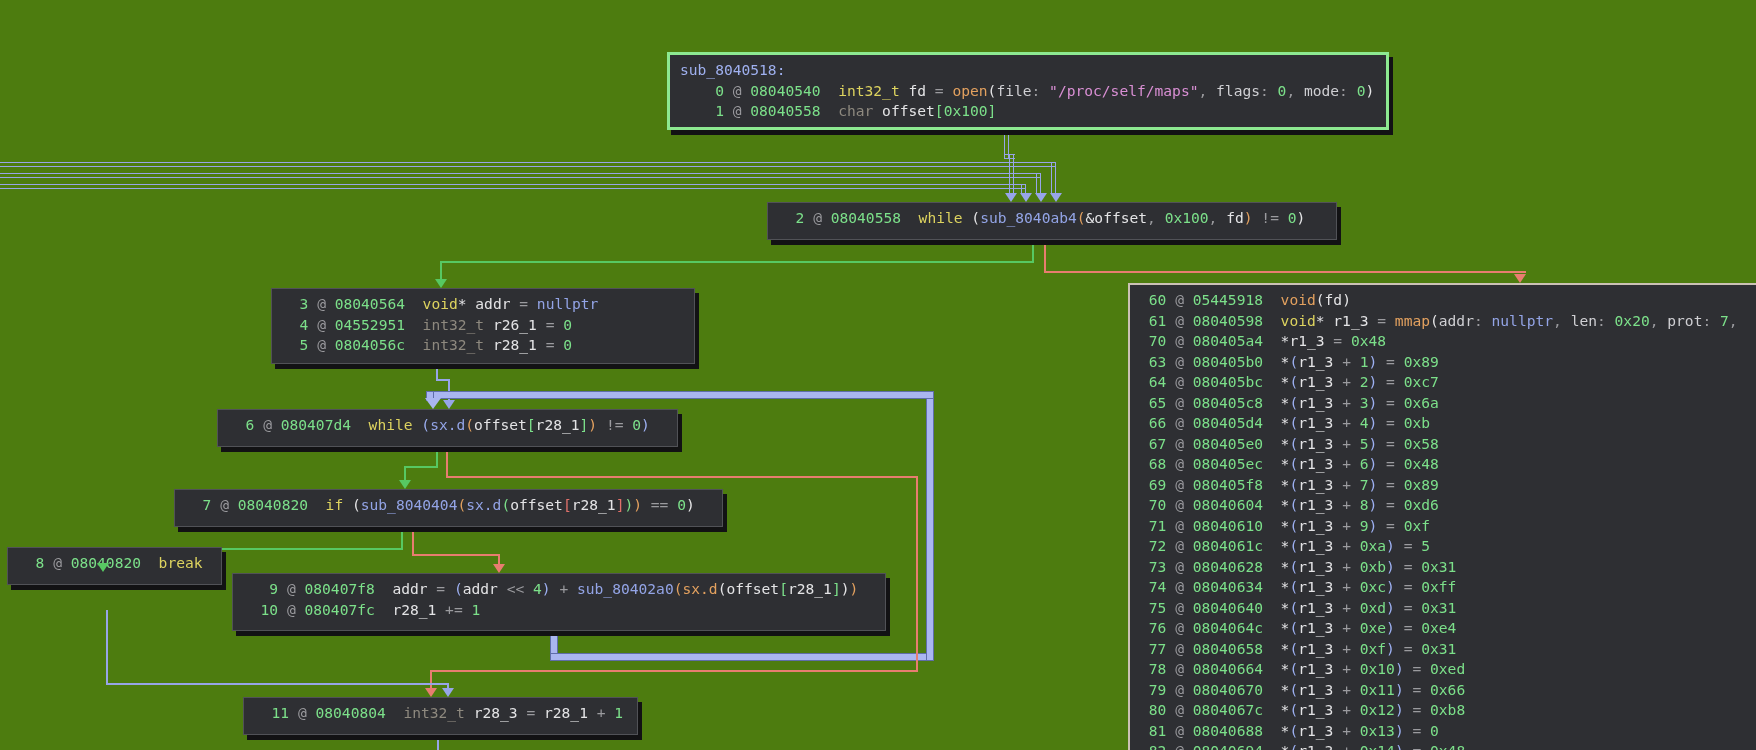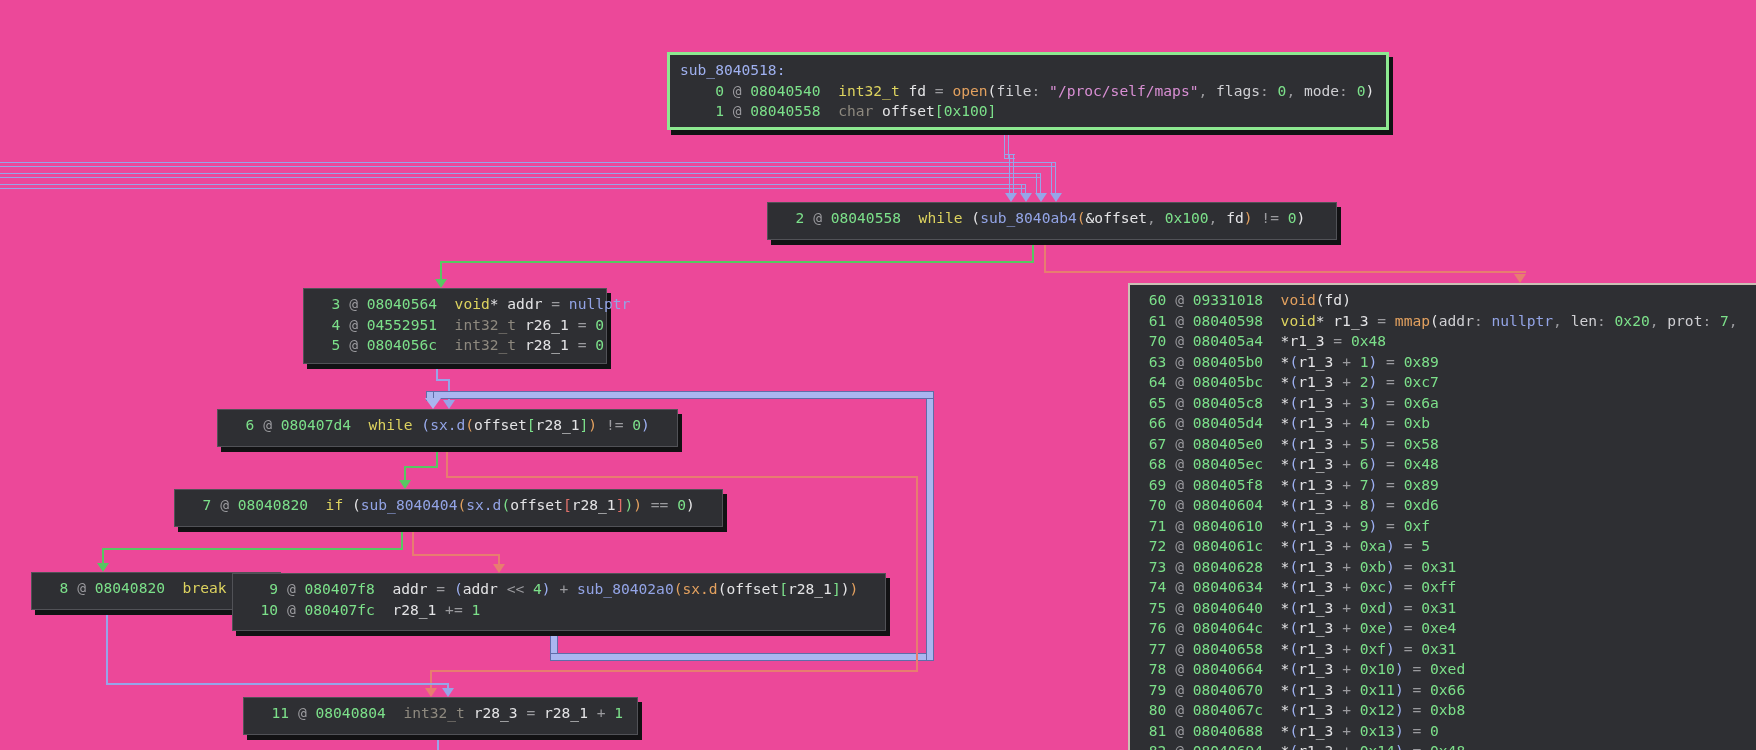--- a/index.html
+++ b/index.html
@@ -1,18 +1,18 @@
 <!DOCTYPE html>
 <html><head>
 <meta charset="utf-8">
 <style>
   html,body{margin:0;padding:0;background:#111;}
   #canvas{
     position:relative; width:1756px; height:750px; overflow:hidden;
-    background:#ec4899;
+    background:#4d7c0f;
     font-family:"DejaVu Sans Mono", monospace;
     font-size:14.6px; line-height:20.5px;
   }
   .block{
     position:absolute; box-sizing:border-box;
     background:#2e2f33; border:1px solid #515257;
     box-shadow:4px 5px 0 #121214;
     padding:5px 12px 5px 10px; z-index:2;
   }
   .block.entry{ border:3px solid #8de991; }
@@ -41,43 +41,43 @@
 
 <div id="canvas">
     <div class="block entry" style="left: 667px; top: 52px; width: 722px; height: 78px;">
       <div class="cl"><span class="tok-lb">sub_8040518:</span></div>
       <div class="cl"><span class="tok-ln">    0</span><span class="tok-op"> @ </span><span class="tok-ad">08040540</span><span class="tok-id">  </span><span class="tok-kw">int32_t</span><span class="tok-id"> fd </span><span class="tok-op">= </span><span class="tok-ca">open</span><span class="tok-id">(</span><span class="tok-ar">file</span><span class="tok-op">: </span><span class="tok-st">"/proc/self/maps"</span><span class="tok-op">, </span><span class="tok-ar">flags</span><span class="tok-op">: </span><span class="tok-nu">0</span><span class="tok-op">, </span><span class="tok-ar">mode</span><span class="tok-op">: </span><span class="tok-nu">0</span><span class="tok-id">)</span></div>
       <div class="cl"><span class="tok-ln">    1</span><span class="tok-op"> @ </span><span class="tok-ad">08040558</span><span class="tok-id">  </span><span class="tok-ty">char</span><span class="tok-id"> offset</span><span class="tok-pg">[</span><span class="tok-nu">0x100</span><span class="tok-pg">]</span></div>
     </div>
     <div class="block" style="left: 767px; top: 202px; width: 570px; height: 38px;">
       <div class="cl"><span class="tok-ln">  2</span><span class="tok-op"> @ </span><span class="tok-ad">08040558</span><span class="tok-id">  </span><span class="tok-kw">while</span><span class="tok-id"> </span><span class="tok-id">(</span><span class="tok-fn">sub_8040ab4</span><span class="tok-po">(</span><span class="tok-id">&amp;offset</span><span class="tok-op">, </span><span class="tok-nu">0x100</span><span class="tok-op">, </span><span class="tok-id">fd</span><span class="tok-po">)</span><span class="tok-id"> </span><span class="tok-op">!=</span><span class="tok-id"> </span><span class="tok-nu">0</span><span class="tok-id">)</span></div>
     </div>
-    <div class="block" style="left: 271px; top: 288px; width: 304px; height: 76px; margin-left: 32px;">
+    <div class="block" style="left: 271px; top: 288px; width: 424px; height: 76px;">
       <div class="cl"><span class="tok-ln">  3</span><span class="tok-op"> @ </span><span class="tok-ad">08040564</span><span class="tok-id">  </span><span class="tok-kw">void</span><span class="tok-id">* </span><span class="tok-id">addr </span><span class="tok-op">= </span><span class="tok-fn">nullptr</span></div>
       <div class="cl"><span class="tok-ln">  4</span><span class="tok-op"> @ </span><span class="tok-ad">04552951</span><span class="tok-id">  </span><span class="tok-ty">int32_t</span><span class="tok-id"> r26_1 </span><span class="tok-op">= </span><span class="tok-nu">0</span></div>
       <div class="cl"><span class="tok-ln">  5</span><span class="tok-op"> @ </span><span class="tok-ad">0804056c</span><span class="tok-id">  </span><span class="tok-ty">int32_t</span><span class="tok-id"> r28_1 </span><span class="tok-op">= </span><span class="tok-nu">0</span></div>
     </div>
     <div class="block" style="left: 217px; top: 409px; width: 461px; height: 38px;">
       <div class="cl"><span class="tok-ln">  6</span><span class="tok-op"> @ </span><span class="tok-ad">080407d4</span><span class="tok-id">  </span><span class="tok-kw">while</span><span class="tok-id"> </span><span class="tok-pb">(</span><span class="tok-fn">sx.d</span><span class="tok-po">(</span><span class="tok-id">offset</span><span class="tok-pg">[</span><span class="tok-id">r28_1</span><span class="tok-pg">]</span><span class="tok-po">)</span><span class="tok-id"> </span><span class="tok-op">!=</span><span class="tok-id"> </span><span class="tok-nu">0</span><span class="tok-pb">)</span></div>
     </div>
     <div class="block" style="left: 174px; top: 489px; width: 549px; height: 38px;">
       <div class="cl"><span class="tok-ln">  7</span><span class="tok-op"> @ </span><span class="tok-ad">08040820</span><span class="tok-id">  </span><span class="tok-kw">if</span><span class="tok-id"> </span><span class="tok-id">(</span><span class="tok-fn">sub_8040404</span><span class="tok-po">(</span><span class="tok-fn">sx.d</span><span class="tok-pg">(</span><span class="tok-id">offset</span><span class="tok-pr">[</span><span class="tok-id">r28_1</span><span class="tok-pr">]</span><span class="tok-pg">)</span><span class="tok-po">)</span><span class="tok-id"> </span><span class="tok-op">==</span><span class="tok-id"> </span><span class="tok-nu">0</span><span class="tok-id">)</span></div>
     </div>
-    <div class="block" style="left: 7px; top: 572px; width: 250px; height: 38px; margin-left: 24px;">
+    <div class="block" style="left: 7px; top: 547px; width: 215px; height: 38px;">
       <div class="cl"><span class="tok-ln">  8</span><span class="tok-op"> @ </span><span class="tok-ad">08040820</span><span class="tok-id">  </span><span class="tok-kw">break</span></div>
     </div>
     <div class="block" style="left: 232px; top: 573px; width: 654px; height: 58px;">
       <div class="cl"><span class="tok-ln">   9</span><span class="tok-op"> @ </span><span class="tok-ad">080407f8</span><span class="tok-id">  </span><span class="tok-id">addr </span><span class="tok-op">= </span><span class="tok-pb">(</span><span class="tok-id">addr</span><span class="tok-id"> </span><span class="tok-op">&lt;&lt;</span><span class="tok-id"> </span><span class="tok-nu">4</span><span class="tok-pb">)</span><span class="tok-id"> </span><span class="tok-op">+</span><span class="tok-id"> </span><span class="tok-fn">sub_80402a0</span><span class="tok-po">(</span><span class="tok-ca">sx.d</span><span class="tok-id">(</span><span class="tok-id">offset</span><span class="tok-pg">[</span><span class="tok-id">r28_1</span><span class="tok-pg">]</span><span class="tok-id">)</span><span class="tok-po">)</span></div>
       <div class="cl"><span class="tok-ln">  10</span><span class="tok-op"> @ </span><span class="tok-ad">080407fc</span><span class="tok-id">  </span><span class="tok-id">r28_1 </span><span class="tok-op">+= </span><span class="tok-nu">1</span></div>
     </div>
     <div class="block" style="left: 243px; top: 697px; width: 395px; height: 38px;">
       <div class="cl"><span class="tok-ln">  11</span><span class="tok-op"> @ </span><span class="tok-ad">08040804</span><span class="tok-id">  </span><span class="tok-ty">int32_t</span><span class="tok-id"> r28_3 </span><span class="tok-op">= </span><span class="tok-id">r28_1</span><span class="tok-id"> </span><span class="tok-op">+</span><span class="tok-id"> </span><span class="tok-nu">1</span></div>
     </div>
     <div class="block callout" style="left: 1128px; top: 283px; width: 760px; height: 500px;">
-      <div class="cl"><span class="tok-ln"> 60</span><span class="tok-op"> @ </span><span class="tok-ad">09331018</span><span class="tok-id">  </span><span class="tok-ca">void</span><span class="tok-id">(</span><span class="tok-id">fd</span><span class="tok-id">)</span></div>
+      <div class="cl"><span class="tok-ln"> 60</span><span class="tok-op"> @ </span><span class="tok-ad">05445918</span><span class="tok-id">  </span><span class="tok-ca">void</span><span class="tok-id">(</span><span class="tok-id">fd</span><span class="tok-id">)</span></div>
       <div class="cl"><span class="tok-ln"> 61</span><span class="tok-op"> @ </span><span class="tok-ad">08040598</span><span class="tok-id">  </span><span class="tok-kw">void</span><span class="tok-id">* </span><span class="tok-id">r1_3 </span><span class="tok-op">= </span><span class="tok-ca">mmap</span><span class="tok-id">(</span><span class="tok-ar">addr</span><span class="tok-op">: </span><span class="tok-fn">nullptr</span><span class="tok-op">, </span><span class="tok-ar">len</span><span class="tok-op">: </span><span class="tok-nu">0x20</span><span class="tok-op">, </span><span class="tok-ar">prot</span><span class="tok-op">: </span><span class="tok-nu">7</span><span class="tok-op">,</span></div>
       <div class="cl"><span class="tok-ln"> 70</span><span class="tok-op"> @ </span><span class="tok-ad">080405a4</span><span class="tok-id">  </span><span class="tok-id">*</span><span class="tok-id">r1_3 </span><span class="tok-op">= </span><span class="tok-nu">0x48</span></div>
       <div class="cl"><span class="tok-ln"> 63</span><span class="tok-op"> @ </span><span class="tok-ad">080405b0</span><span class="tok-id">  </span><span class="tok-id">*</span><span class="tok-pb">(</span><span class="tok-id">r1_3</span><span class="tok-id"> </span><span class="tok-op">+</span><span class="tok-id"> </span><span class="tok-nu">1</span><span class="tok-pb">)</span><span class="tok-op"> = </span><span class="tok-nu">0x89</span></div>
       <div class="cl"><span class="tok-ln"> 64</span><span class="tok-op"> @ </span><span class="tok-ad">080405bc</span><span class="tok-id">  </span><span class="tok-id">*</span><span class="tok-pb">(</span><span class="tok-id">r1_3</span><span class="tok-id"> </span><span class="tok-op">+</span><span class="tok-id"> </span><span class="tok-nu">2</span><span class="tok-pb">)</span><span class="tok-op"> = </span><span class="tok-nu">0xc7</span></div>
       <div class="cl"><span class="tok-ln"> 65</span><span class="tok-op"> @ </span><span class="tok-ad">080405c8</span><span class="tok-id">  </span><span class="tok-id">*</span><span class="tok-pb">(</span><span class="tok-id">r1_3</span><span class="tok-id"> </span><span class="tok-op">+</span><span class="tok-id"> </span><span class="tok-nu">3</span><span class="tok-pb">)</span><span class="tok-op"> = </span><span class="tok-nu">0x6a</span></div>
       <div class="cl"><span class="tok-ln"> 66</span><span class="tok-op"> @ </span><span class="tok-ad">080405d4</span><span class="tok-id">  </span><span class="tok-id">*</span><span class="tok-pb">(</span><span class="tok-id">r1_3</span><span class="tok-id"> </span><span class="tok-op">+</span><span class="tok-id"> </span><span class="tok-nu">4</span><span class="tok-pb">)</span><span class="tok-op"> = </span><span class="tok-nu">0xb</span></div>
       <div class="cl"><span class="tok-ln"> 67</span><span class="tok-op"> @ </span><span class="tok-ad">080405e0</span><span class="tok-id">  </span><span class="tok-id">*</span><span class="tok-pb">(</span><span class="tok-id">r1_3</span><span class="tok-id"> </span><span class="tok-op">+</span><span class="tok-id"> </span><span class="tok-nu">5</span><span class="tok-pb">)</span><span class="tok-op"> = </span><span class="tok-nu">0x58</span></div>
       <div class="cl"><span class="tok-ln"> 68</span><span class="tok-op"> @ </span><span class="tok-ad">080405ec</span><span class="tok-id">  </span><span class="tok-id">*</span><span class="tok-pb">(</span><span class="tok-id">r1_3</span><span class="tok-id"> </span><span class="tok-op">+</span><span class="tok-id"> </span><span class="tok-nu">6</span><span class="tok-pb">)</span><span class="tok-op"> = </span><span class="tok-nu">0x48</span></div>
       <div class="cl"><span class="tok-ln"> 69</span><span class="tok-op"> @ </span><span class="tok-ad">080405f8</span><span class="tok-id">  </span><span class="tok-id">*</span><span class="tok-pb">(</span><span class="tok-id">r1_3</span><span class="tok-id"> </span><span class="tok-op">+</span><span class="tok-id"> </span><span class="tok-nu">7</span><span class="tok-pb">)</span><span class="tok-op"> = </span><span class="tok-nu">0x89</span></div>
       <div class="cl"><span class="tok-ln"> 70</span><span class="tok-op"> @ </span><span class="tok-ad">08040604</span><span class="tok-id">  </span><span class="tok-id">*</span><span class="tok-pb">(</span><span class="tok-id">r1_3</span><span class="tok-id"> </span><span class="tok-op">+</span><span class="tok-id"> </span><span class="tok-nu">8</span><span class="tok-pb">)</span><span class="tok-op"> = </span><span class="tok-nu">0xd6</span></div>

